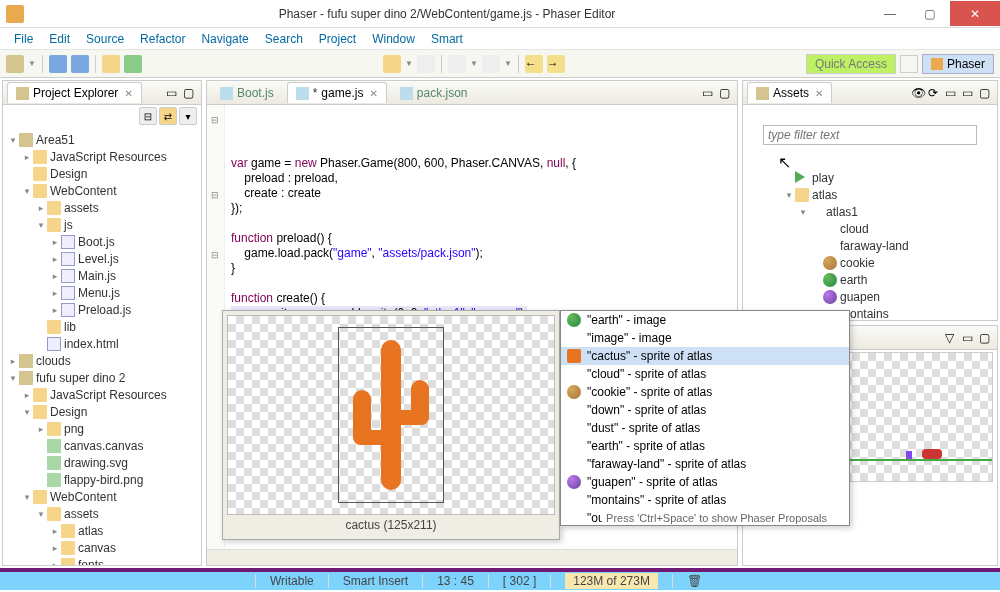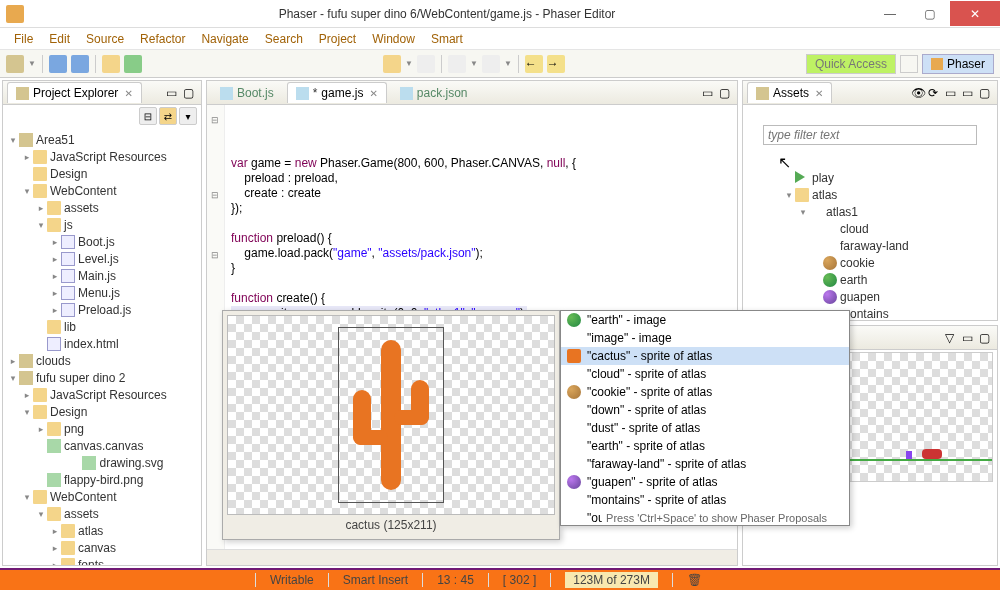--- a/index.html
+++ b/index.html
@@ -3,21 +3,21 @@
 <meta charset="utf-8">
 <style>
 * { box-sizing: border-box; margin: 0; padding: 0; font-family: "Segoe UI", Tahoma, sans-serif; font-size: 12px; }
 body { background: #fff; width: 1000px; height: 592px; overflow: hidden; position: relative; }
 .titlebar { height: 28px; background: #fff; border-bottom: 1px solid #ddd; display: flex; align-items: center; }
 .titlebar .icon { width: 18px; height: 18px; margin-left: 6px; background: #e8a94f; border-radius: 2px; }
 .titlebar .title { flex: 1; text-align: center; color: #333; }
 .titlebar .wbtns { display: flex; }
 .titlebar .wbtn { width: 40px; height: 25px; display: flex; align-items: center; justify-content: center; color: #555; }
 .titlebar .wbtn.close { background: #d9534f; color: #fff; width: 50px; }
-.menubar { height: 22px; border-bottom: 1px solid #e5e5e5; display: flex; align-items: center; padding-left: 6px; color: #a16207; }
+.menubar { height: 22px; border-bottom: 1px solid #e5e5e5; display: flex; align-items: center; padding-left: 6px; color: #0369a1; }
 .menubar span { padding: 2px 8px; }
 .toolbar { height: 28px; border-bottom: 1px solid #ccc; display: flex; align-items: center; padding: 0 6px; gap: 4px; background: #f7f7f2; }
 .toolbar .tbtn { width: 18px; height: 18px; border-radius: 2px; }
 .toolbar .sep { width: 1px; height: 18px; background: #ccc; margin: 0 2px; }
 .toolbar .spacer { flex: 1; }
 .quick { border: 1px solid #ccc; background: #bef264; padding: 2px 8px; color: #777; }
 .persp { border: 1px solid #aac; background: #cde0f6; padding: 2px 8px; display: flex; align-items: center; gap: 4px; }
 .main { display: flex; height: 490px; }
 .panel { background: #fff; border: 1px solid #ccc; margin: 2px; display: flex; flex-direction: column; }
 .left { width: 200px; }
@@ -61,38 +61,38 @@
 .autocomplete { position: absolute; left: 560px; top: 310px; width: 290px; height: 216px; background: #fff; border: 1px solid #888; box-shadow: 2px 2px 6px rgba(0,0,0,0.2); overflow-y: auto; }
 .autocomplete .item { padding: 2px 6px; display: flex; align-items: center; gap: 6px; }
 .autocomplete .item.sel { background: #cde0f6; }
 .autocomplete .item .iic { width: 14px; height: 14px; flex-shrink: 0; }
 .autocomplete .foot { position: absolute; bottom: 0; right: 18px; font-size: 11px; color: #666; background: #fff; padding: 1px 4px; }
 .assets { flex: 1; display: flex; flex-direction: column; }
 .filterinp { margin: 20px; border: 1px solid #bbb; padding: 2px 4px; color: #999; font-style: italic; }
 .preview { height: 130px; margin: 2px 4px; background: repeating-conic-gradient(#ddd 0 25%, #fff 0 50%) 0 0/16px 16px; border: 1px solid #ccc; position: relative; }
 .preview .ground { position: absolute; bottom: 20px; left: 0; right: 0; height: 2px; background: #4a4; }
 .preview .blob { position: absolute; bottom: 22px; right: 50px; width: 20px; height: 10px; background: #c33; border-radius: 4px; }
-.statusbar { height: 22px; border-top: 2px solid #701a75; background: #f97316; display: flex; align-items: center; font-size: 11px; color: #444; }
+.statusbar { height: 22px; border-top: 4px solid #701a75; background: #7dd3fc; display: flex; align-items: center; font-size: 11px; color: #444; }
 .statusbar .cell { padding: 0 14px; border-left: 1px solid #ddd; }
 .statusbar .mem { background: #f8e8b0; padding: 1px 8px; }
 .scrollh { height: 16px; background: #f0ede5; border-top: 1px solid #ddd; }
 .right .panel { flex: 1; min-height: 0; }
 .earth { background: radial-gradient(circle at 30% 30%, #6b5, #284); border-radius: 50%; }
 .purple { background: radial-gradient(circle at 30% 30%, #b7e, #649); border-radius: 50%; }
 .cookie { background: radial-gradient(circle at 30% 30%, #d9a55b, #a67438); border-radius: 50%; }
 .cactusic { background: #e87422; border-radius: 2px; }
 .playic { width: 0; height: 0; border-left: 10px solid #5a5; border-top: 6px solid transparent; border-bottom: 6px solid transparent; }
 .cursor-arrow { position: absolute; left: 778px; top: 153px; font-size: 16px; color: #000; z-index: 100; pointer-events: none; }
 </style>
 </head>
 <body>
 
 <div class="titlebar">
   <div class="icon"></div>
-  <div class="title">Phaser - fufu super dino 6/WebContent/game.js - Phaser Editor</div>
+  <div class="title">Phaser - fufu super dino 2/WebContent/game.js - Phaser Editor</div>
   <div class="wbtns">
     <div class="wbtn">—</div>
     <div class="wbtn">▢</div>
     <div class="wbtn close">✕</div>
   </div>
 </div>
 
 <div class="menubar" id="menubar">
     <span>File</span>
     <span>Edit</span>
@@ -244,21 +244,21 @@
         <div class="row" style="padding-left: 30px;">
           <span class="tw">▸</span>
           <span class="ic folder"></span>
           <span>png</span>
         </div>
         <div class="row" style="padding-left: 30px;">
           <span class="tw"></span>
           <span class="ic img"></span>
           <span>canvas.canvas</span>
         </div>
-        <div class="row" style="padding-left: 30px; justify-content: center;">
+        <div class="row" style="padding-left: 30px;">
           <span class="tw"></span>
           <span class="ic img"></span>
           <span>drawing.svg</span>
         </div>
         <div class="row" style="padding-left: 30px;">
           <span class="tw"></span>
           <span class="ic img"></span>
           <span>flappy-bird.png</span>
         </div>
         <div class="row" style="padding-left: 16px;">

